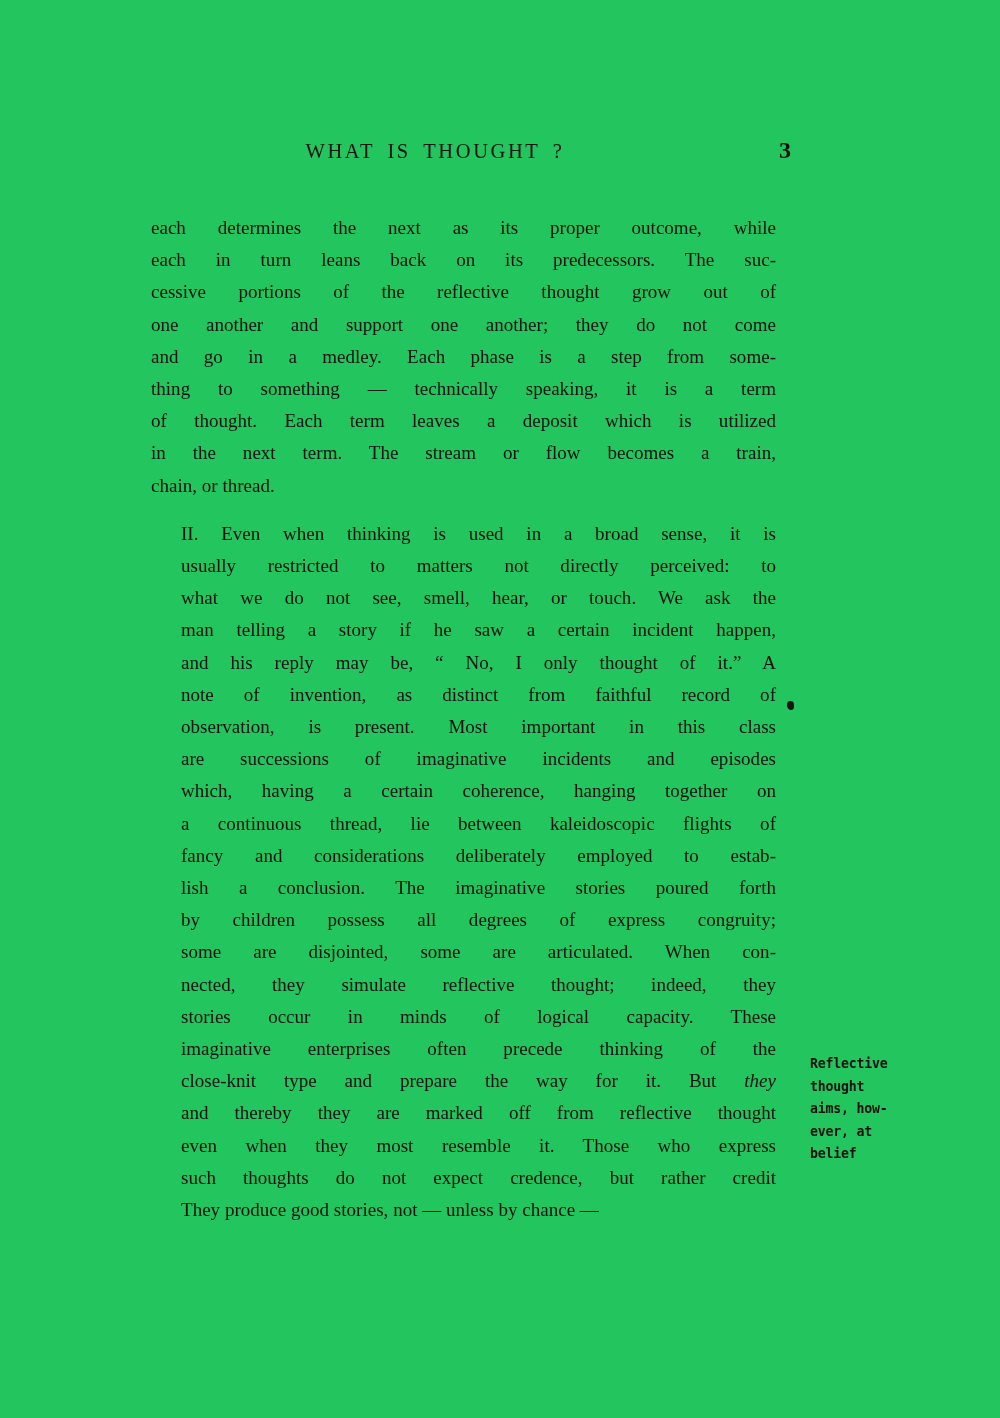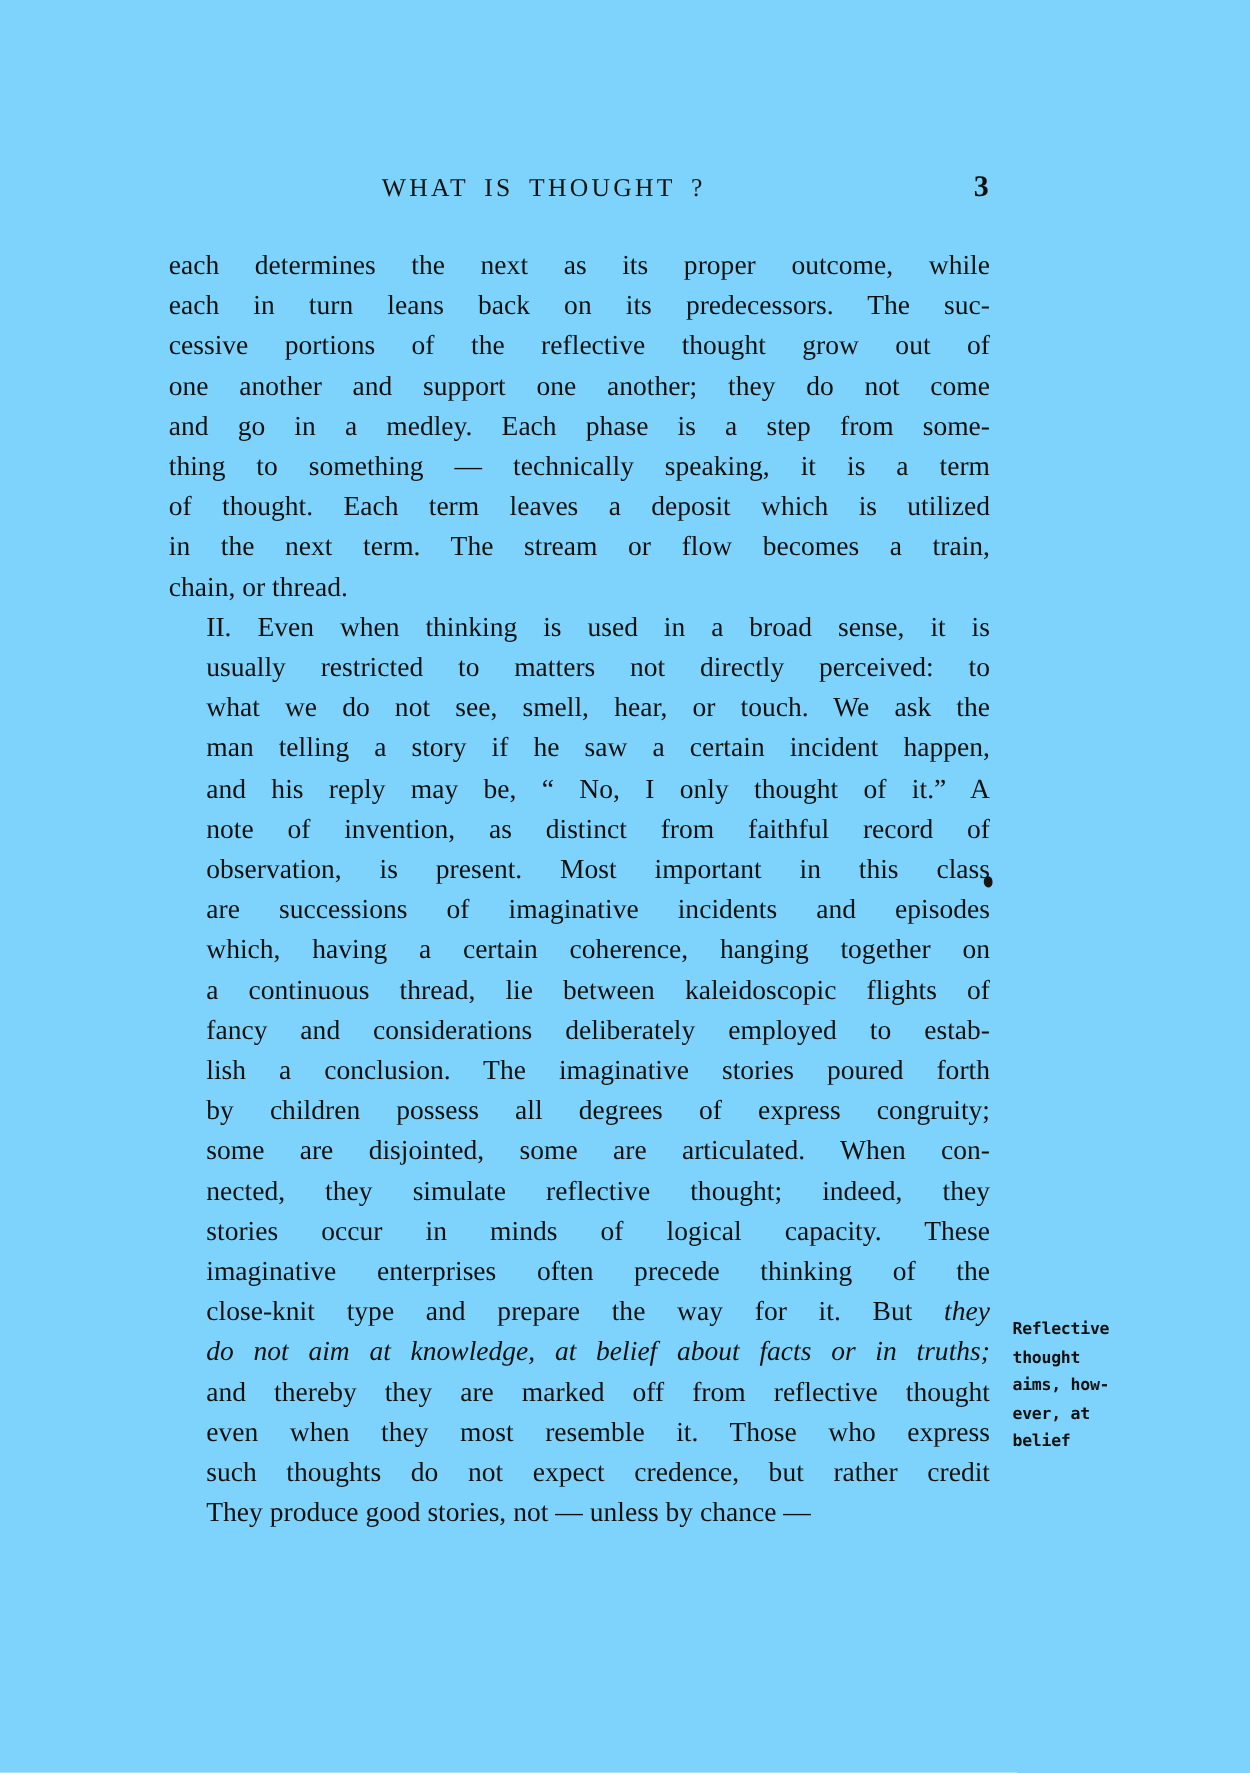--- a/index.html
+++ b/index.html
@@ -12,21 +12,21 @@
     height: 1418px;
     position: relative;
     overflow: hidden;
     font-family: "Liberation Serif", "DejaVu Serif", serif;
     color: #12100f;
   }
 
   .page {
     position: absolute;
     inset: 0;
-    background: #7dd3fc;
+    background: #22c55e;
   }
 
   
   .running-head {
     position: absolute;
     left: 135px;
     top: 140px;
     width: 656px;
     height: 34px;
   }
@@ -52,22 +52,22 @@
   }
 
   
   .body-col {
     position: absolute;
     left: 135px;
     top: 196px;
     width: 657px;
   }
   .para {
-    margin: 0;
-    font-size: 22px;
+    margin: 16px;
+    font-size: 19px;
     line-height: 32.2px;
     text-align: justify;
     text-align-last: left;
     color: #13110f;
     letter-spacing: 0.02px;
   }
   .para + .para { margin-top: 0px; }
   .para.indented { text-indent: 30px; }
 
   .line {
@@ -154,21 +154,20 @@
         <span class="line j">which, having a certain coherence, hanging together on</span>
         <span class="line j">a continuous thread, lie between kaleidoscopic flights of</span>
         <span class="line j">fancy and considerations deliberately employed to estab-</span>
         <span class="line j">lish a conclusion.   The imaginative stories poured forth</span>
         <span class="line j">by children possess all degrees of express congruity;</span>
         <span class="line j">some are disjointed, some are articulated.   When con-</span>
         <span class="line j">nected, they simulate reflective thought; indeed, they</span>
         <span class="line j">stories occur in minds of logical capacity.   These</span>
         <span class="line j">imaginative enterprises often precede thinking of the</span>
         <span class="line j">close-knit type and prepare the way for it.   But <i>they</i></span>
-        <span class="line j ital">do not aim at knowledge, at belief about facts or in truths;</span>
         <span class="line j">and thereby they are marked off from reflective thought</span>
         <span class="line j">even when they most resemble it.   Those who express</span>
         <span class="line j">such thoughts do not expect credence, but rather credit</span>
         <span class="line last">They produce good stories, not — unless by chance —</span>
       </p>
 
   </div>
 
   <div class="ink-speck"></div>
 

